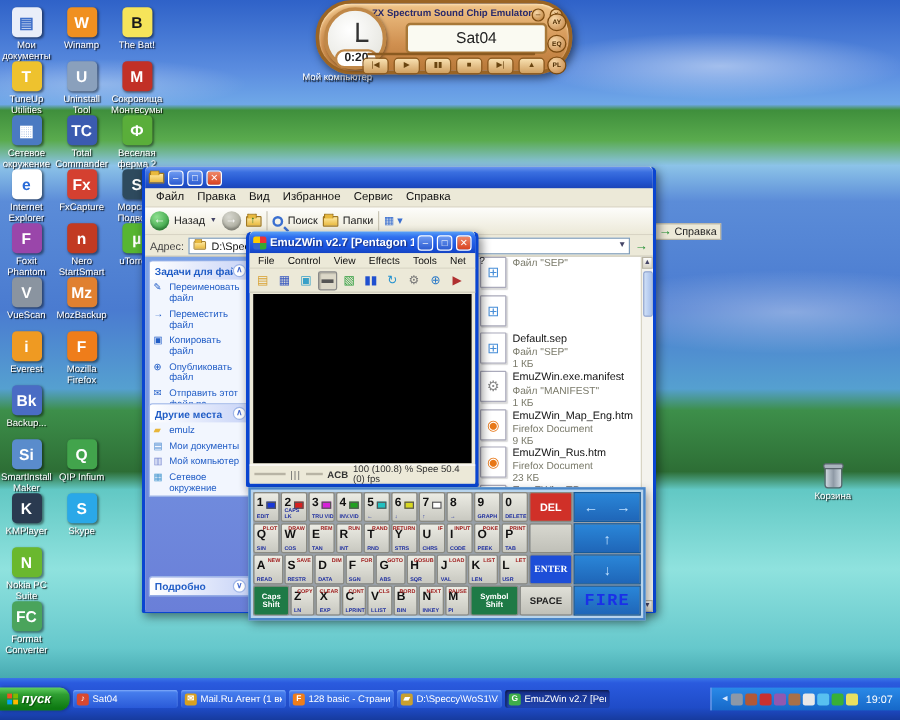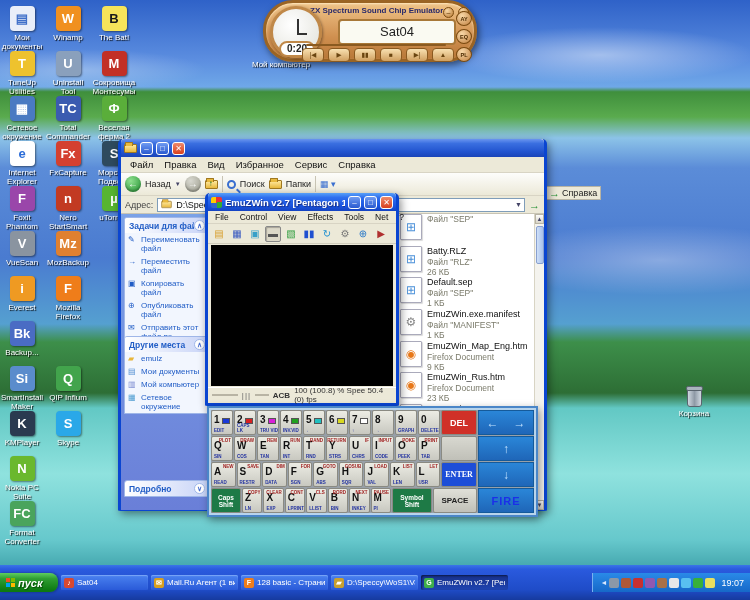--- a/index.html
+++ b/index.html
@@ -88,21 +88,21 @@
   .key .sub { position:absolute; left:2px; bottom:1px; font-size:4.5px; color:#2030a0; font-weight:bold; }
   .key .chip { position:absolute; right:2px; top:7px; width:8px; height:6px; border:1px solid #555; }
   .key.special { flex:none; display:flex; align-items:center; justify-content:center; font-weight:bold; text-align:center; }
   .key.del { width:36px; background:#d03028; color:#fff; font-size:9px; }
   .key.enter { width:36px; background:#1d4ed8; color:#fff; font-size:8px;font-family:Liberation Serif, serif; }
   .key.shiftk { background:#1e7a46; color:#fff; font-size:6.5px; line-height:7px; }
   .key.space { width:44px; background:linear-gradient(180deg,#e0e0d8,#c0c0b8); color:#222; font-size:8px; }
   .key.blankk { width:36px; background:linear-gradient(180deg,#d8d8d0,#c0c0b8); cursor:default; }
   .joy { flex:none; width:56px; display:flex; align-items:center; justify-content:space-around;
          background:linear-gradient(180deg,#2a86d8,#1f66b8); border:1px solid #155a9a; color:#bfe0ff; font-size:12px; font-weight:bold; cursor:pointer; }
-  .joy.fire { color:#1a30e8; font-size:11px; letter-spacing:1px; }
+  .joy.fire { color:#1a30e8; font-size:14px; letter-spacing:1px;font-family:Liberation Mono, monospace; }
   
   #widget { position:absolute; left:263px; top:0; width:214px; height:62px; z-index:30;
             background:linear-gradient(180deg,#f0c488,#d09050 60%,#b87838); border:3px solid #9a6424; border-radius:30px;
             box-shadow:2px 3px 7px rgba(0,0,0,.5), inset 0 1px 2px #ffe8c0; }
   .w-title { position:absolute; left:44px; top:3px; width:130px; text-align:center; font-size:8px; font-weight:bold; color:#2a2a6a; white-space:nowrap; }
   .w-circle { position:absolute; width:11px; height:11px; border-radius:50%; background:radial-gradient(circle at 35% 30%, #f8d8a8, #b87830); border:1px solid #7a4a10; color:#5a3000; font-size:7px; line-height:9px; text-align:center; cursor:pointer; }
   .w-clock { position:absolute; left:4px; top:3px; width:52px; height:52px; border-radius:50%; background:radial-gradient(circle at 40% 35%, #ffffff, #e0e0d8); border:3px solid #c08848; box-shadow:1px 1px 3px rgba(0,0,0,.4); }
   .w-hand { position:absolute; background:#333; }
   .w-time { position:absolute; left:13px; top:38px; width:36px; height:16px; border-radius:8px; background:#fff; border:2px solid #c08848; font-size:10px; font-weight:bold; color:#222; text-align:center; line-height:12px; }
   .w-display { position:absolute; left:72px; top:16px; width:118px; height:26px; background:#fafaf2; border:2px solid #a87838; border-radius:4px; font-size:13px; color:#222; text-align:center; line-height:22px; }
@@ -394,25 +394,20 @@
           <div class="ar dn">▼</div>
         </div>
       <div class="ftile" style="top: 0px;">
             <div class="fico" style="color: rgb(74, 144, 217);">⊞</div>
             <div class="ftxt">
               <div class="fmeta">Файл "SEP"</div>
             </div>
           </div>
           <div class="ftile" style="top: 32px;">
             <div class="fico" style="color: rgb(74, 144, 217);">⊞</div>
-            <div class="ftxt">
-              <div>Batty.RLZ</div>
-              <div class="fmeta">Файл "RLZ"</div>
-              <div class="fmeta">26 КБ</div>
-            </div>
           </div>
           <div class="ftile" style="top: 63px;">
             <div class="fico" style="color: rgb(74, 144, 217);">⊞</div>
             <div class="ftxt">
               <div>Default.sep</div>
               <div class="fmeta">Файл "SEP"</div>
               <div class="fmeta">1 КБ</div>
             </div>
           </div>
           <div class="ftile" style="top: 95px;">

